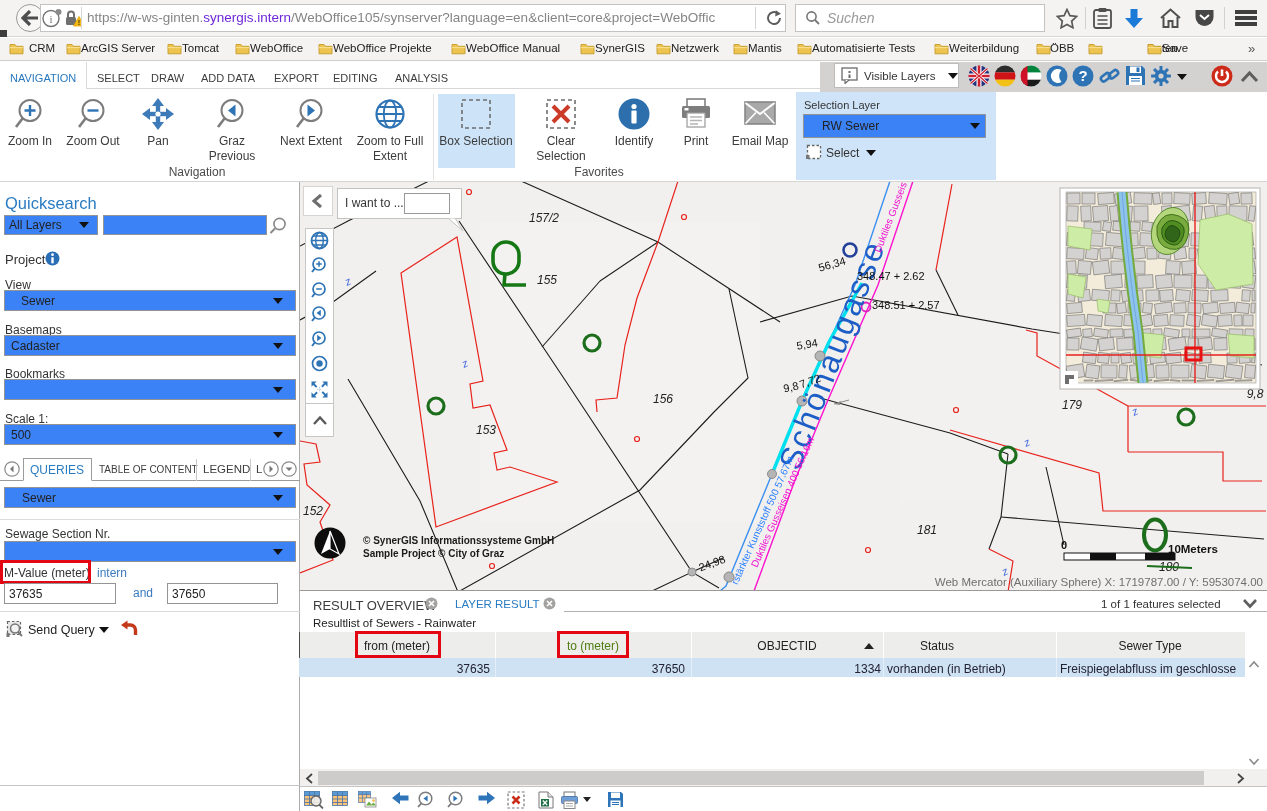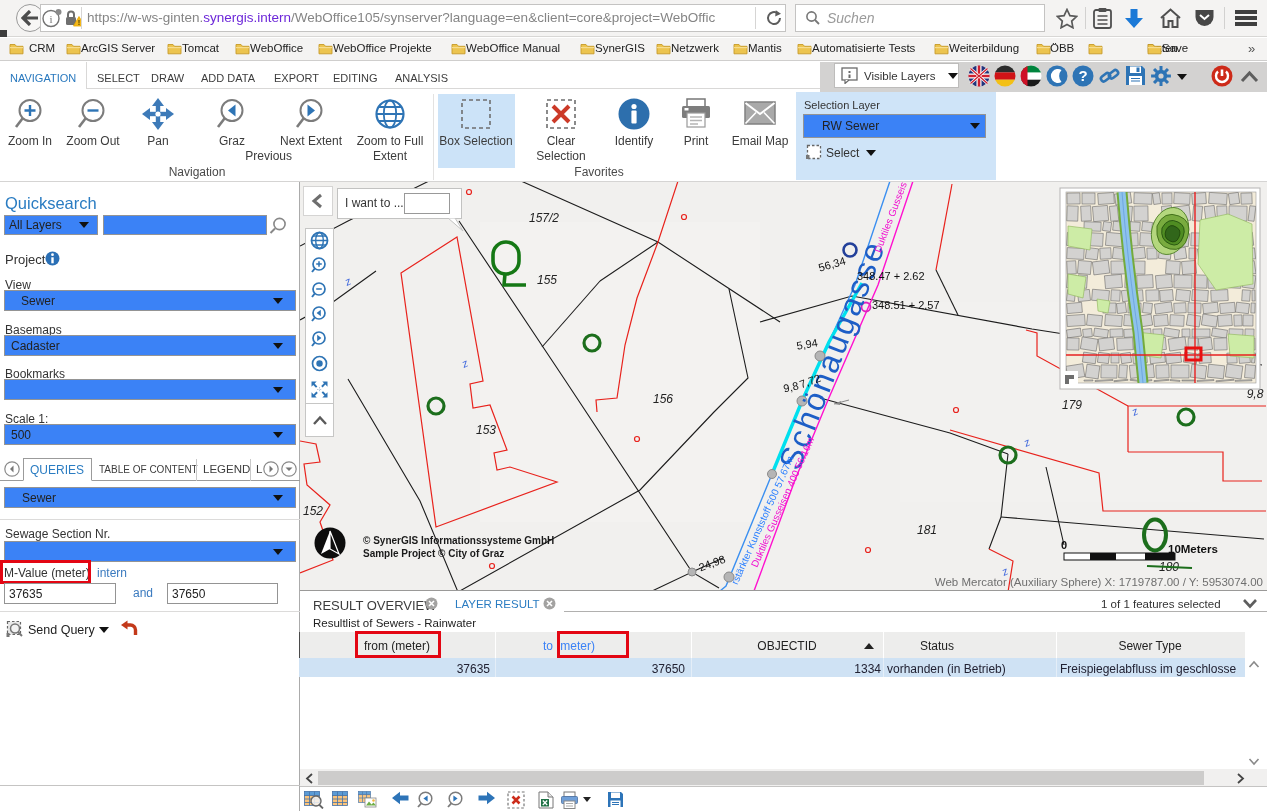--- a/index.html
+++ b/index.html
@@ -258,21 +258,21 @@
       </g>
       <circle cx="17" cy="17" r="2.6" fill="#fff"></circle>
     </svg>
 <div class="abs" style="left:98px;top:134px;width:120px;text-align:center;font-size:12px;color:#3c3c3c">Pan</div>
 <svg class="abs" style="left:215px;top:97px" width="34" height="34" viewBox="0 0 34 34">
       <circle cx="17" cy="13.5" r="10.5" fill="#fff" stroke="#7c7c7c" stroke-width="2"></circle>
       <path d="M9.5 21.5 L3 30" stroke="#7c7c7c" stroke-width="2.6"></path>
       <path d="M20.5 7.5 L13 13.5 L20.5 19.5 Z" fill="#2e74b5"></path>
     </svg>
 <div class="abs" style="left:172px;top:134px;width:120px;text-align:center;font-size:12px;color:#3c3c3c">Graz</div>
-<div class="abs" style="left:172px;top:149px;width:120px;text-align:right;font-size:12px;color:#3c3c3c">Previous</div>
+<div class="abs" style="left:172px;top:149px;width:120px;text-align:center;font-size:12px;color:#3c3c3c">Previous</div>
 <svg class="abs" style="left:294px;top:97px" width="34" height="34" viewBox="0 0 34 34">
       <circle cx="17" cy="13.5" r="10.5" fill="#fff" stroke="#7c7c7c" stroke-width="2"></circle>
       <path d="M9.5 21.5 L3 30" stroke="#7c7c7c" stroke-width="2.6"></path>
       <path d="M13.5 7.5 L21 13.5 L13.5 19.5 Z" fill="#2e74b5"></path>
     </svg>
 <div class="abs" style="left:251px;top:134px;width:120px;text-align:center;font-size:12px;color:#3c3c3c">Next Extent</div>
 <svg class="abs" style="left:373px;top:97px" width="34" height="34" viewBox="0 0 34 34">
       <circle cx="17" cy="17" r="13.5" fill="none" stroke="#2e74b5" stroke-width="2.2"></circle>
       <ellipse cx="17" cy="17" rx="6.2" ry="13.5" fill="none" stroke="#2e74b5" stroke-width="1.8"></ellipse>
       <path d="M3.5 17 H30.5 M5.5 10 H28.5 M5.5 24 H28.5" stroke="#2e74b5" stroke-width="1.8"></path>
@@ -785,21 +785,21 @@
     </svg>
 <div class="abs" style="left:313px;top:617px;font-size:11.5px;color:#222">Resultlist of Sewers - Rainwater</div>
 
 <div class="abs" style="left:299px;top:632px;width:946px;height:26px;background:#ededec"></div>
 <div class="abs" style="left:299px;top:632px;width:1px;height:45px;background:#4a4a4a"></div>
 <div class="abs" style="left:495px;top:632px;width:1px;height:26px;background:#fff"></div>
 <div class="abs" style="left:691px;top:632px;width:1px;height:26px;background:#fff"></div>
 <div class="abs" style="left:883px;top:632px;width:1px;height:26px;background:#fff"></div>
 <div class="abs" style="left:1056px;top:632px;width:1px;height:26px;background:#fff"></div>
 <div class="abs" style="left:347px;top:639px;width:100px;text-align:center;font-size:12px;color:#222">from (meter)</div>
-<div class="abs" style="left:543px;top:639px;width:100px;font-size:12px;color:#3b82f6">to (meter)</div>
+<div class="abs" style="left:543px;top:639px;width:100px;text-align:center;font-size:12px;color:#4d7c0f">to (meter)</div>
 <div class="abs" style="left:737px;top:639px;width:100px;text-align:center;font-size:12px;color:#222">OBJECTID</div>
 <div class="abs" style="left:864px;top:643px;width:0;height:0;border-left:5px solid transparent;border-right:5px solid transparent;border-bottom:6px solid #222"></div>
 <div class="abs" style="left:920px;top:639px;width:100px;text-align:left;font-size:12px;color:#222">Status</div>
 <div class="abs" style="left:1100px;top:639px;width:100px;text-align:center;font-size:12px;color:#222">Sewer Type</div>
 <div class="abs" style="left:355px;top:631px;width:86px;height:27px;border:3px solid #e30613"></div>
 <div class="abs" style="left:557px;top:631px;width:72px;height:27px;border:3px solid #e30613"></div>
 <div class="abs" style="left:299px;top:658px;width:946px;height:19px;background:#cfe2f4"></div>
 <div class="abs" style="left:495px;top:658px;width:1px;height:19px;background:#e4eef8"></div>
 <div class="abs" style="left:691px;top:658px;width:1px;height:19px;background:#e4eef8"></div>
 <div class="abs" style="left:883px;top:658px;width:1px;height:19px;background:#e4eef8"></div>

